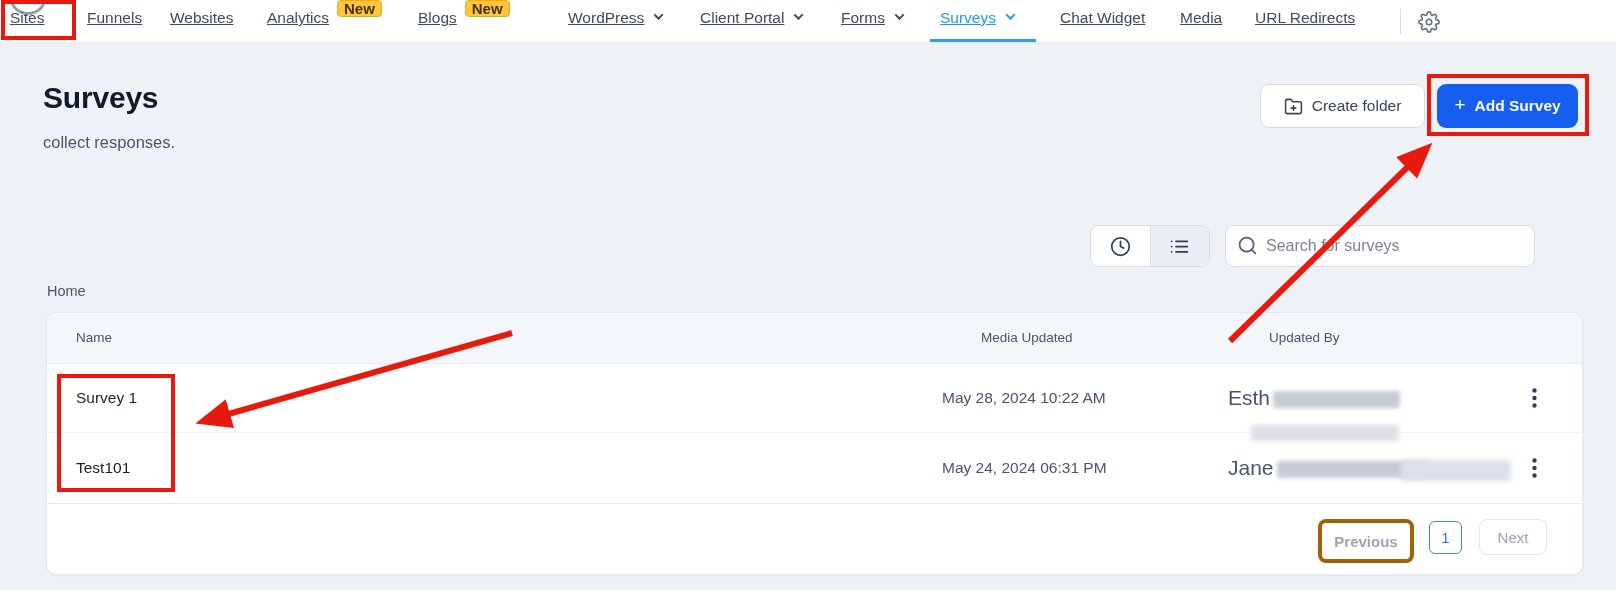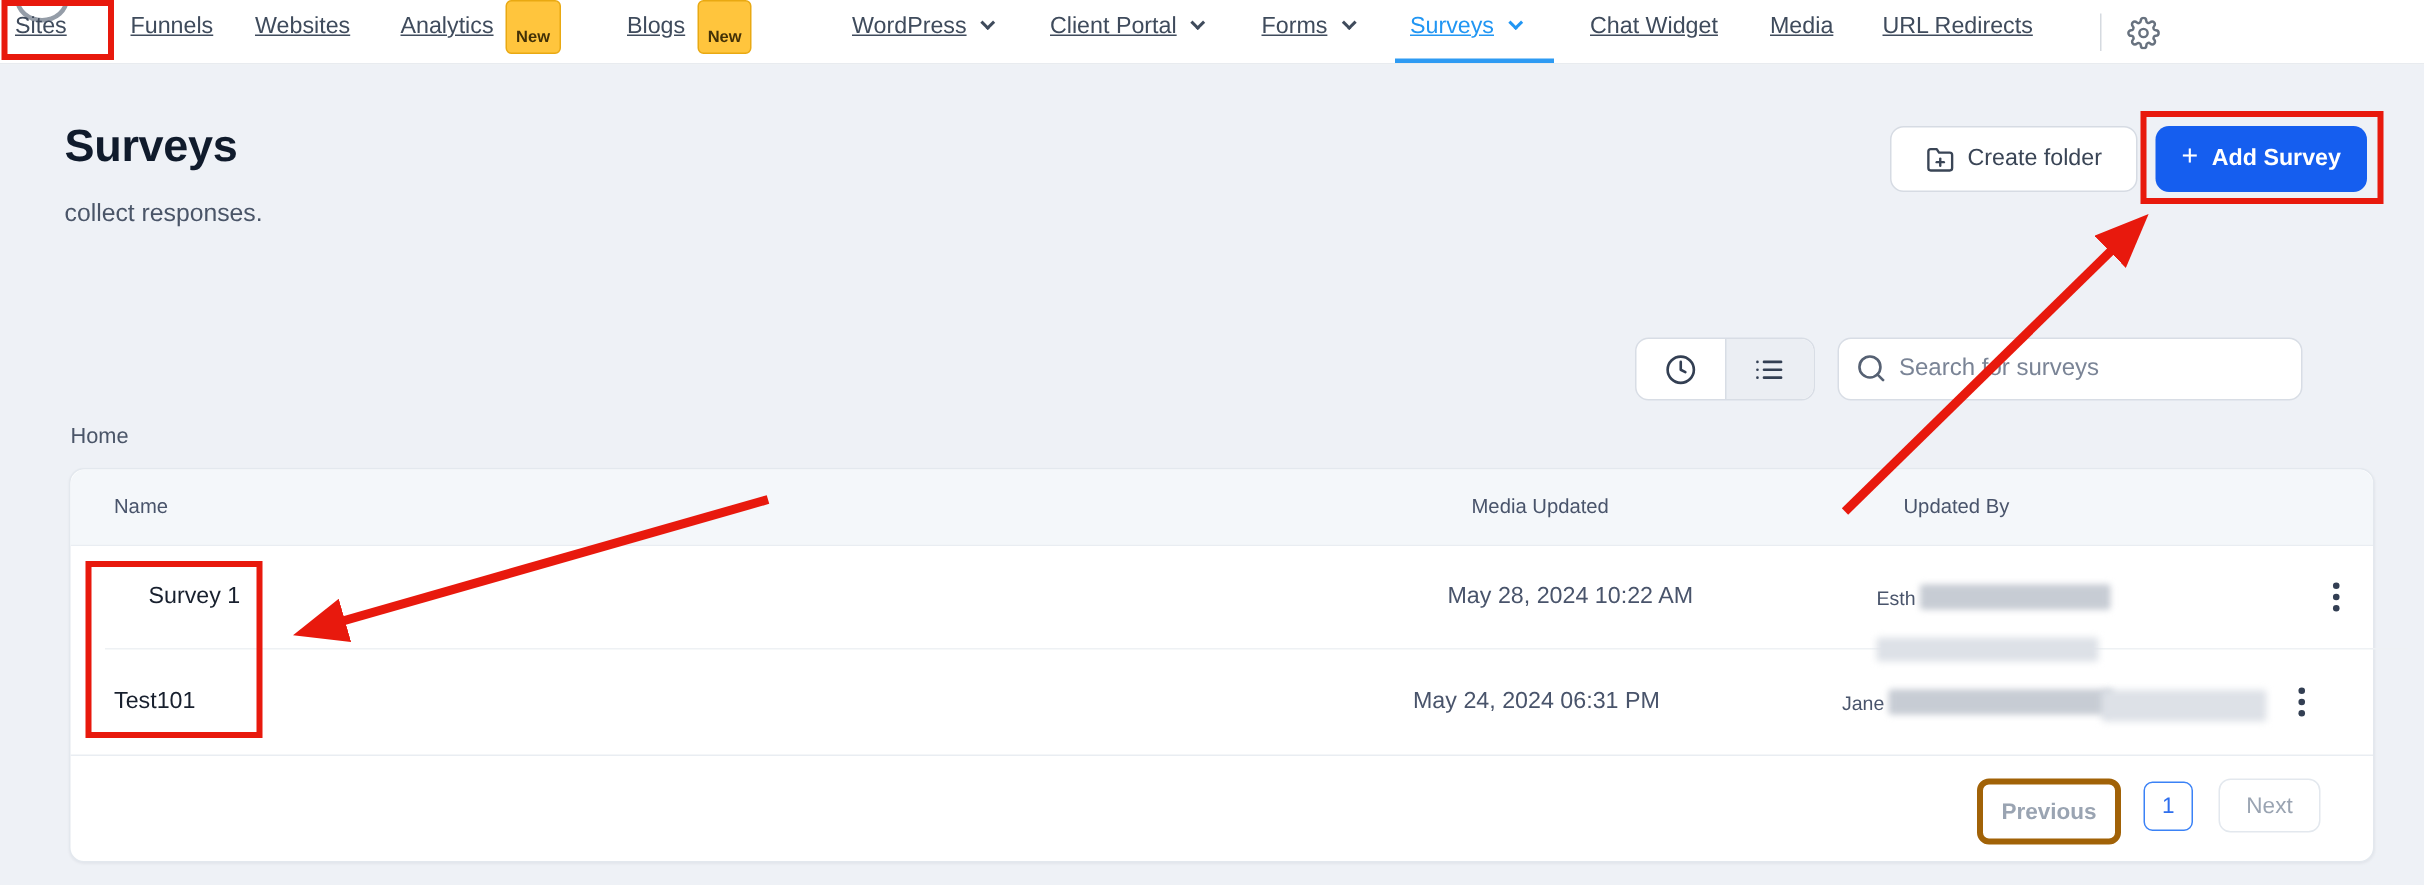--- a/index.html
+++ b/index.html
@@ -12,21 +12,21 @@
   .topnav { position: absolute; left: 0; top: 0; width: 1616px; height: 43px;
     background: #ffffff; border-bottom: 1px solid #e8ebef; z-index: 2; }
   .nav-item { position: absolute; top: 0; height: 36px; display: flex; align-items: center;
     font-size: 15.5px; font-weight: 500; color: #3f4b5c; cursor: pointer; white-space: nowrap; text-decoration: underline; }
   .nav-item.active { color: #2196f3; }
   .chev { display: inline-block; width: 7px; height: 7px; border-right: 2px solid currentColor;
     border-bottom: 2px solid currentColor; transform: rotate(45deg) translate(-1px,-1px);
     margin-left: 11px; margin-top: -3px; }
   .badge { position: absolute; left: 100%; margin-left: 8px; top: 0px; height: 17px;
     background: #ffc53d; border: 1px solid #e9a912; border-radius: 4px; color: #433107;
-    font-size: 11px; font-weight: 700; line-height: 15px; padding: 17px 6px; }
+    font-size: 15px; font-weight: 700; line-height: 15px; padding: 0 6px; }
   .nav-underline { position: absolute; left: 930px; bottom: 0; width: 106px; height: 3px;
     background: #2e9bf3; }
   .nav-sep { position: absolute; left: 1400px; top: 9px; width: 1px; height: 25px; background: #d5dae0; }
   .gear-btn { position: absolute; left: 1412px; top: 5px; width: 34px; height: 34px;
     display: flex; align-items: center; justify-content: center; cursor: pointer; }
   .logo-arc { position: absolute; left: 10px; top: -17px; width: 36px; height: 32px;
     border: 3px solid #959da8; border-radius: 50%; background: transparent; }
   
   .page-title { position: absolute; left: 43px; top: 81px; font-size: 30px; font-weight: 600;
     color: #101b2c; letter-spacing: -0.2px; }
@@ -52,28 +52,28 @@
   .searchbox .sicon { position: absolute; left: 12px; top: 10px; }
   .breadcrumb { position: absolute; left: 47px; top: 283px; font-size: 14.5px; color: #4a5568; cursor: pointer; }
   
   .card { position: absolute; left: 46px; top: 312px; width: 1537px; height: 263px;
     background: #ffffff; border: 1px solid #e3e8ee; border-radius: 10px;
     box-shadow: 0 1px 2px rgba(16,24,40,.05); }
   .thead { position: absolute; left: 0; top: 0; width: 100%; height: 51px;
     background: #f4f7fa; border-bottom: 1px solid #e9edf2; border-radius: 10px 10px 0 0; }
   .th { position: absolute; top: 17px; font-size: 13.5px; font-weight: 500; color: #49546b; }
   .trow { position: absolute; left: 0; width: 100%; cursor: pointer; }
-  .trow-1 { top: 51px; height: 69px; border-bottom: 1px solid #eef1f4; margin-left: 23px; }
+  .trow-1 { top: 51px; height: 69px; border-bottom: 1px solid #eef1f4; }
   .trow-2 { top: 120px; height: 71px; border-bottom: 1px solid #e9edf2; }
   .cell-name { position: absolute; left: 29px; top: 50%; transform: translateY(-50%);
     font-size: 15.5px; color: #18202e; }
   .cell-date { position: absolute; left: 895px; top: 50%; transform: translateY(-50%);
     font-size: 15.5px; color: #49546b; }
   .cell-user { position: absolute; left: 1181px; top: 50%; transform: translateY(-50%);
-    font-size: 13px; color: #49546b; white-space: nowrap; text-align: right; }
+    font-size: 21px; color: #49546b; white-space: nowrap; text-align: right; }
   .redact { display: inline-block; height: 17px; background: #c7ccd4; border-radius: 2px;
     filter: blur(2px); vertical-align: -3px; margin-left: 3px; }
   .redact-faint { position: absolute; background: #dde1e7; filter: blur(2.5px); border-radius: 2px; }
   .kebab { position: absolute; left: 1473px; top: 50%; transform: translateY(-50%);
     width: 28px; height: 28px; display: flex; align-items: center; justify-content: center; cursor: pointer; }
   .pager { position: absolute; left: 0; top: 191px; width: 100%; height: 72px; }
   .pg-btn { position: absolute; display: flex; align-items: center; justify-content: center;
     background: #fff; cursor: pointer; }
   .pg-prev { left: 1271px; top: 15px; width: 96px; height: 44px; border: 4px solid #a16207;
     border-radius: 8px; color: #9aa4b2; font-size: 15px; font-weight: bold; }

